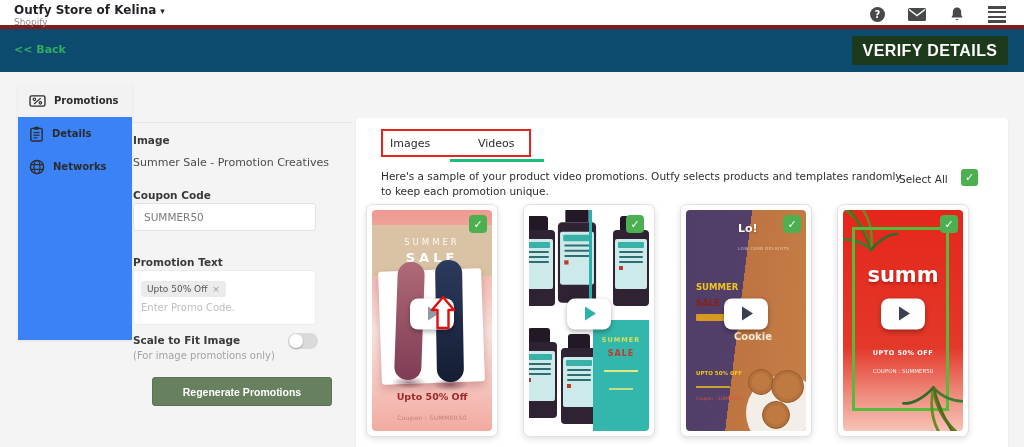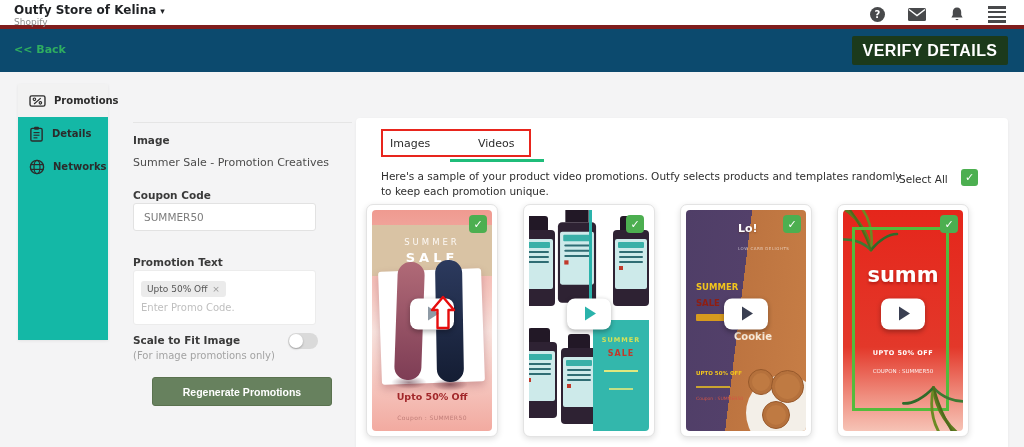--- a/index.html
+++ b/index.html
@@ -15,21 +15,21 @@
   .help-circle { width:15px; height:15px; border-radius:50%; background:#48494b; color:#fff; font-size:10px; font-weight:bold; display:flex; align-items:center; justify-content:center; cursor:pointer; }
   .menu-bars { display:flex; flex-direction:column; gap:2.5px; cursor:pointer; }
   .menu-bars span { display:block; width:18px; height:2.2px; background:#48494b; }
 
   
   .toolbar { position:absolute; top:29px; left:0; right:0; height:43px; background:#0c4a6e; }
   .back-link { position:absolute; left:14px; top:14px; color:#2fae60; font-size:11px; font-weight:bold; cursor:pointer; }
   .verify-btn { position:absolute; right:16px; top:7px; width:156px; height:29px; background:#1c3a1b; color:#fff; font-size:16px; font-weight:bold; letter-spacing:.4px; border:none; border-radius:2px; cursor:pointer; }
 
   
-  .sidebar { position:absolute; left:18px; top:84px; width:90px; height:256px; background:#14b8a6; box-shadow:0 1px 3px rgba(0,0,0,.07); }
+  .sidebar { position:absolute; left:18px; top:84px; width:114px; height:256px; background:#3b82f6; box-shadow:0 1px 3px rgba(0,0,0,.07); }
   .side-item { display:flex; align-items:center; gap:8px; height:33px; padding-left:11px; font-size:10px; font-weight:bold; color:#2b2b2b; cursor:pointer; }
   .side-item.active { background:#f2f2f2; }
   .side-item svg { flex:0 0 auto; }
 
   
   .banner { position:absolute; left:133px; top:96px; font-size:11px; color:#333; }
   .banner b { font-size:12.5px; color:#1e1e1e; }
   .banner-divider { position:absolute; left:133px; top:122px; width:219px; height:1px; background:#e5e5e5; }
   .f-label { position:absolute; left:133px; font-size:10.5px; font-weight:bold; color:#3a3a3a; }
   .f-value { position:absolute; left:133px; font-size:11px; color:#4c4c4c; }

